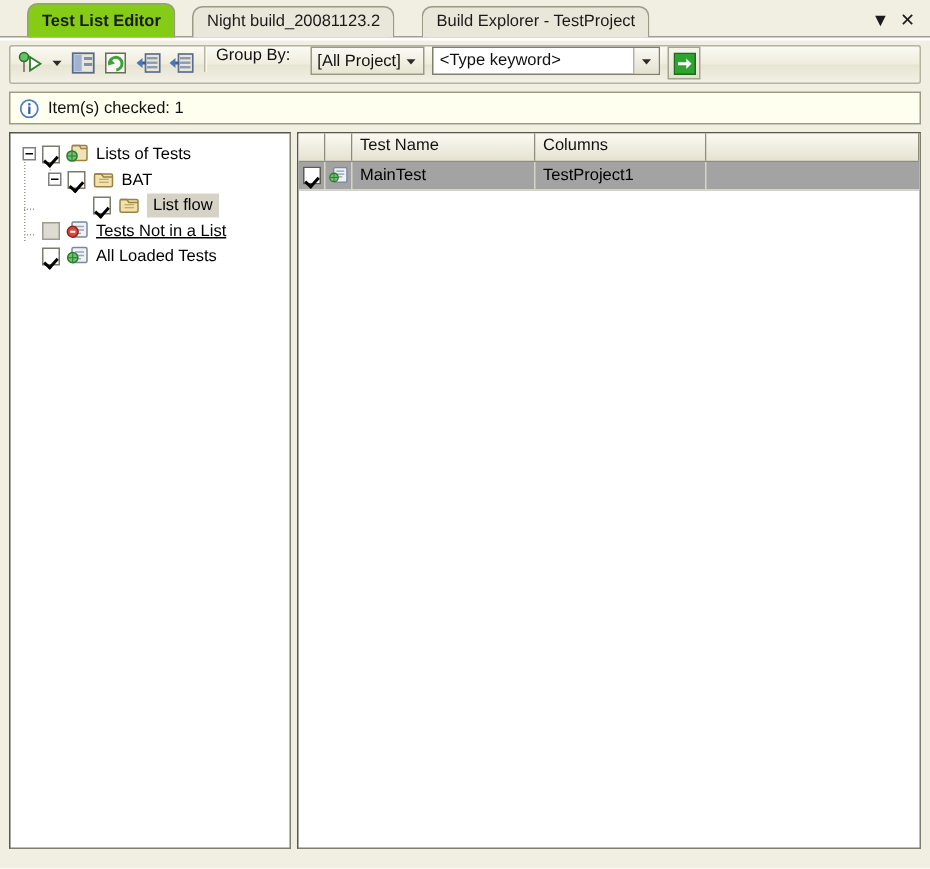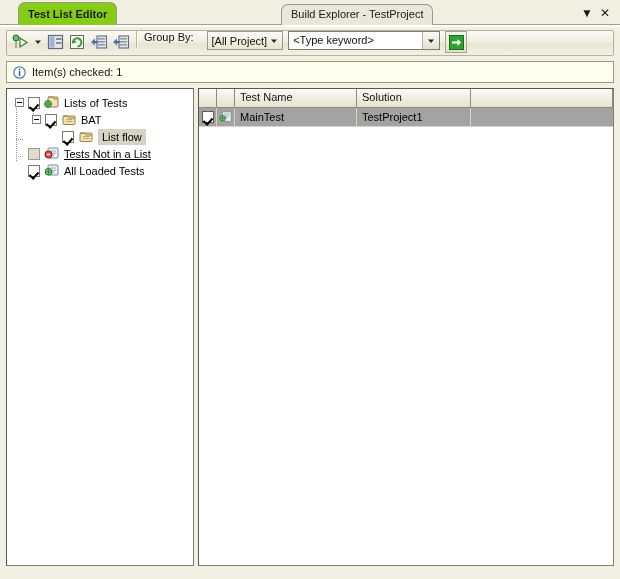--- a/index.html
+++ b/index.html
@@ -358,20 +358,23 @@
     <div class="gt-text">Solution Explorer</div>
   </div>
 
   <div class="tabstrip">
     <div class="tabstrip-base"></div>
 
     <div class="tab active" style="left:18px;">
       <span>Test List Editor</span>
     </div>
 
+    <div class="tab" style="left:128px;">
+      <span>Night build_20081123.2</span>
+    </div>
 
     <div class="tab" style="left:281px;">
       <span>Build Explorer - TestProject</span>
     </div>
 
     <div class="win-btn" style="left:580px;">▼</div>
     <div class="win-btn" style="left:598px;">✕</div>
   </div>
 
   <div class="toolbar">
@@ -543,21 +546,21 @@
   </div>
 
   <div class="splitter"></div>
 
   <div class="panel" id="grid-panel">
 
     <div class="ghead">
       <div class="gh" style="width:18px;"></div>
       <div class="gh" style="width:18px;"></div>
       <div class="gh" style="width:122px;">Test Name</div>
-      <div class="gh" style="width:114px;">Solution</div>
+      <div class="gh" style="width:114px;">Columns</div>
       <div class="gh" style="flex:1;"></div>
     </div>
 
     <div class="gbody">
       <div class="grow">
         <div class="gc" style="width:18px; padding-left:2px;">
           <div class="gcheck checked"></div>
         </div>
         <div class="gc" style="width:18px; padding-left:2px;">
           <svg width="14" height="14" viewBox="0 0 16 15">

